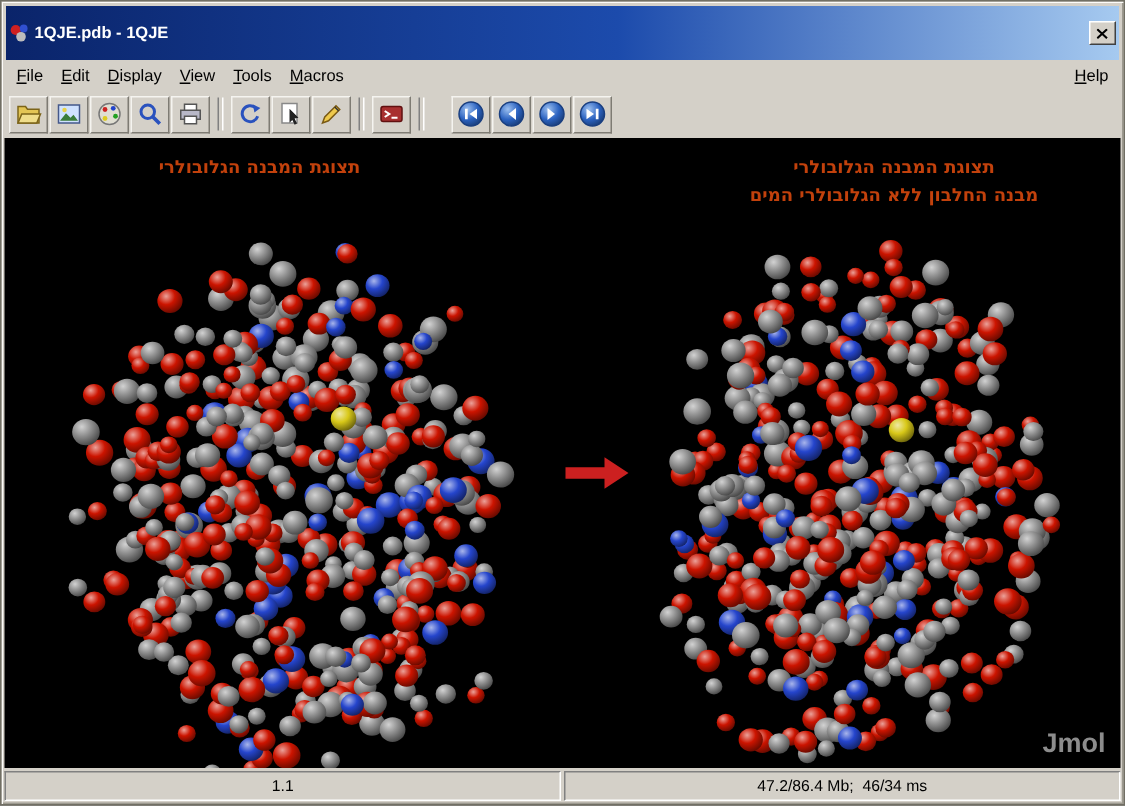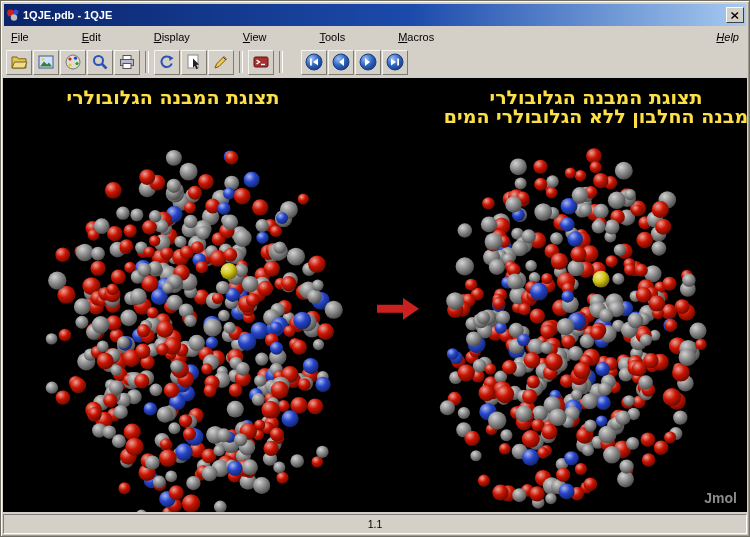--- a/index.html
+++ b/index.html
@@ -1,44 +1,44 @@
 <!DOCTYPE html>
 <html><head>
 <meta charset="utf-8">
 <style>
   html,body{margin:0;padding:0;}
   body{width:750px;height:537px;position:relative;background:#d4d0c8;font-family:"Liberation Sans",sans-serif;}
   .window{position:absolute;inset:0;box-sizing:border-box;display:flex;flex-direction:column;
           background:#d4d0c8;border:1px solid #716f64;padding:2px;
           box-shadow:inset 1px 1px 0 #fdfcfa, inset -1px -1px 0 #9d9a90;}
   
-  .titlebar{height:22px;margin:1px;display:flex;align-items:center;gap:3px;padding:0 2px;
+  .titlebar{height:36px;margin:1px;display:flex;align-items:center;gap:3px;padding:0 2px;
             background:linear-gradient(90deg,#0a246a 0%,#1c4bac 55%,#a6caf0 100%);}
   .title-text{color:#fff;font-size:11px;font-weight:bold;flex:1;white-space:nowrap;overflow:hidden;}
   .close-btn{width:16px;height:14px;background:#d4d0c8;border:1px solid;border-color:#fff #404040 #404040 #fff;
              display:flex;align-items:center;justify-content:center;cursor:default;}
   
-  .menubar{display:flex;align-items:center;height:19px;padding:0 2px;font-size:11px;color:#000;gap:41px;}
+  .menubar{display:flex;align-items:center;height:19px;padding:0 2px;font-size:11px;color:#000;}
   .menu-item{padding:1px 6px;cursor:default;}
   .menu-item u{text-decoration:underline;}
-  .menu-help{margin-left:auto;font-style:italic;}
+  .menu-help{margin-left:auto;}
   
   .toolbar{display:flex;align-items:center;height:30px;padding:1px 3px;gap:1px;}
   .tb{width:26px;height:25px;display:flex;align-items:center;justify-content:center;
       background:#d4d0c8;border:1px solid;border-color:#f5f4f0 #7e7b73 #7e7b73 #f5f4f0;padding:0;cursor:default;}
   .sep{width:2px;height:22px;margin:0 4px;border-left:1px solid #808080;border-right:1px solid #fff;}
   .gap{width:12px;}
   
   .canvas{flex:1;position:relative;overflow:hidden;background:#000;}
   #mol-svg{position:absolute;inset:0;width:100%;height:100%;}
-  .caption{position:absolute;top:10px;color:#fde047;text-align:center;direction:rtl;
-           font-family:"DejaVu Sans",sans-serif;font-weight:bold;font-size:19px;line-height:19px;white-space:nowrap;}
+  .caption{position:absolute;top:10px;color:#c2410c;text-align:center;direction:rtl;
+           font-family:"DejaVu Sans",sans-serif;font-weight:bold;font-size:12px;line-height:19px;white-space:nowrap;}
   .caption-left{left:170px;transform:translateX(-50%);}
   .caption-right{left:593px;transform:translateX(-50%);}
-  .watermark{position:absolute;right:10px;bottom:6px;color:#8c8c8c;font-weight:bold;font-size:14px;
+  .watermark{position:absolute;right:10px;bottom:6px;color:#8c8c8c;font-weight:bold;font-size:18px;
              font-family:"Liberation Sans",sans-serif;}
   
   .statusbar{height:20px;display:flex;gap:2px;margin-top:2px;}
   .statusbar .cell{flex:1;border:1px solid;border-color:#808080 #fff #fff #808080;
                    font-size:10.5px;color:#000;display:flex;align-items:center;justify-content:center;white-space:pre;}
 </style>
 </head>
 <body>
 
 <div class="window">
@@ -1065,15 +1065,16 @@
     </div>
     <div class="caption caption-right">
       <div>תצוגת המבנה הגלובולרי</div>
       <div>מבנה החלבון ללא הגלובולרי המים</div>
     </div>
     <div class="watermark">Jmol</div>
   </div>
 
   <div class="statusbar">
     <div class="cell">1.1</div>
+    <div class="cell">47.2/86.4 Mb;  46/34 ms</div>
   </div>
 
 </div>
 
 </body></html>

